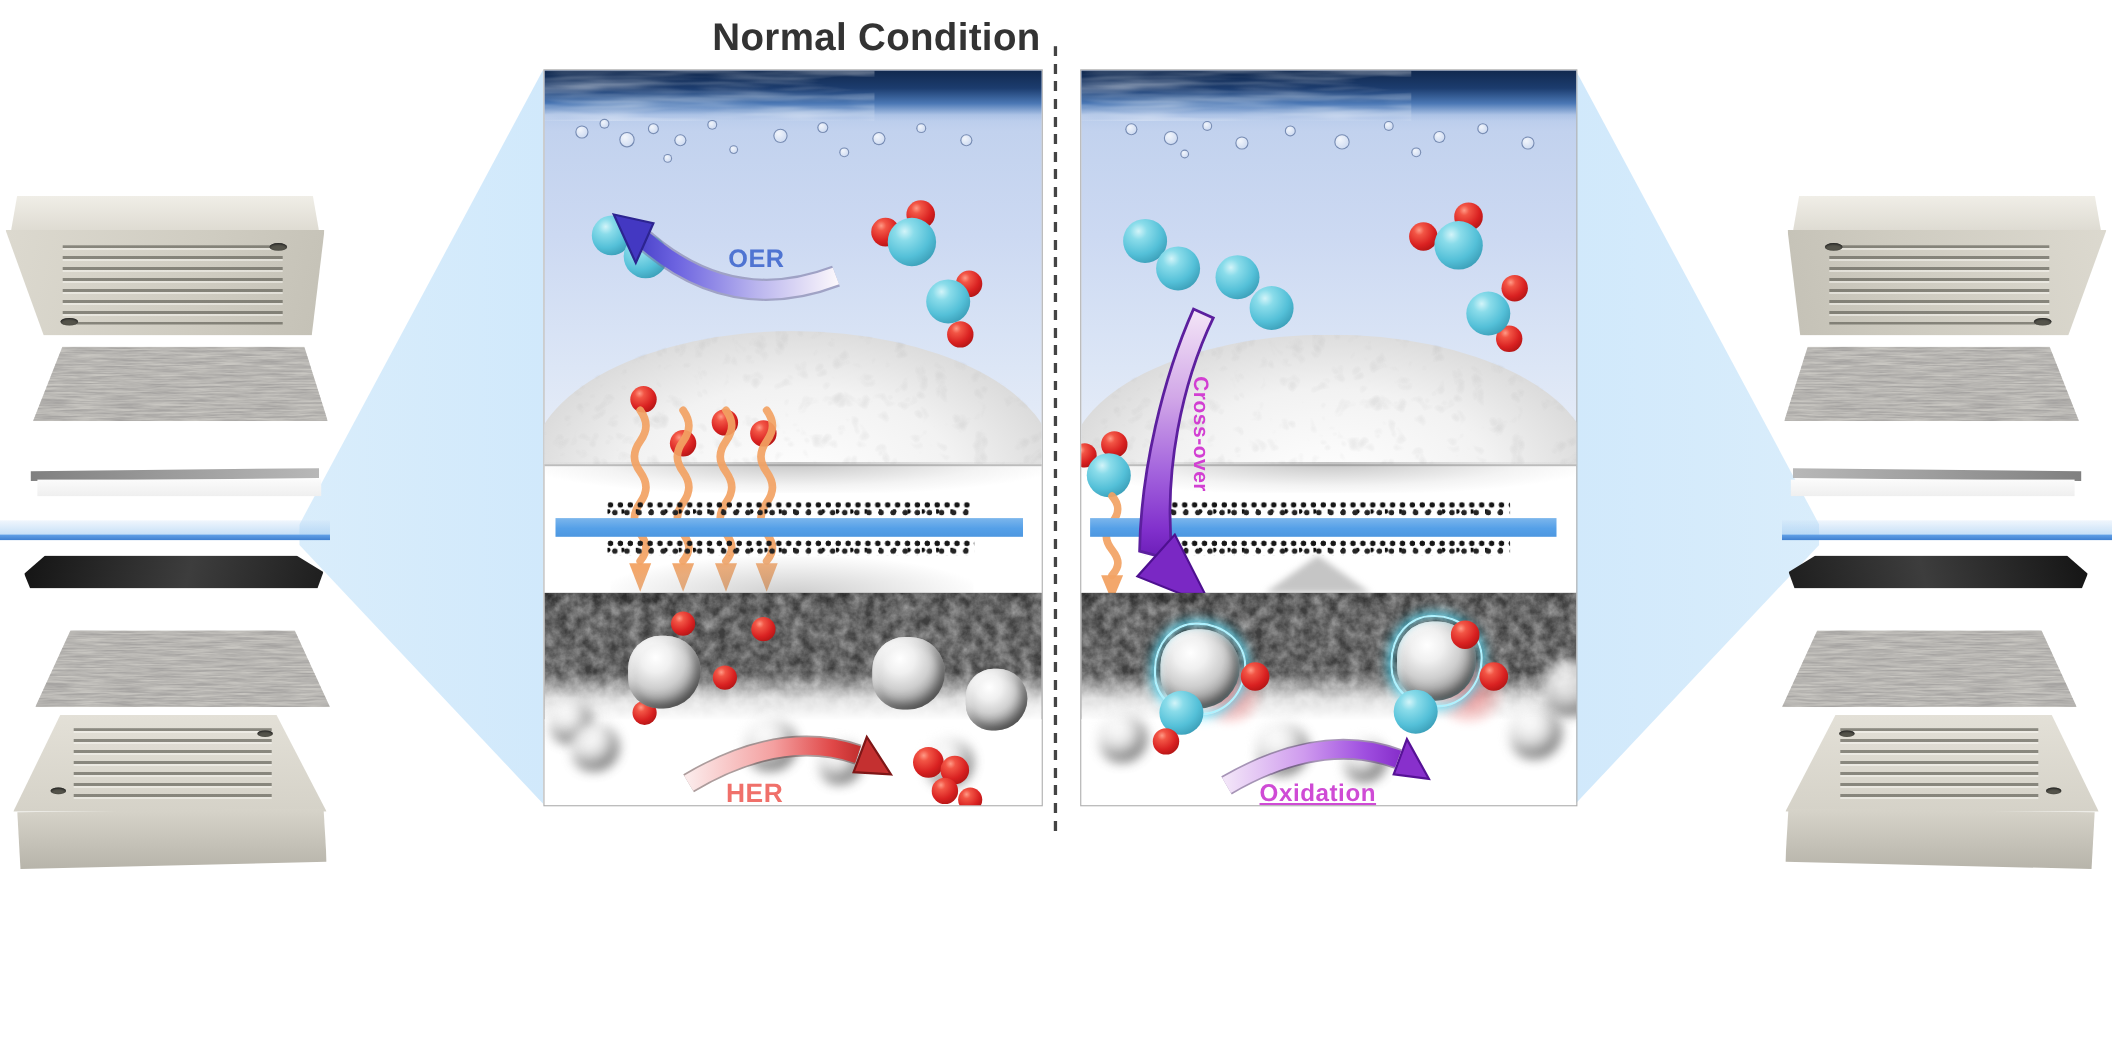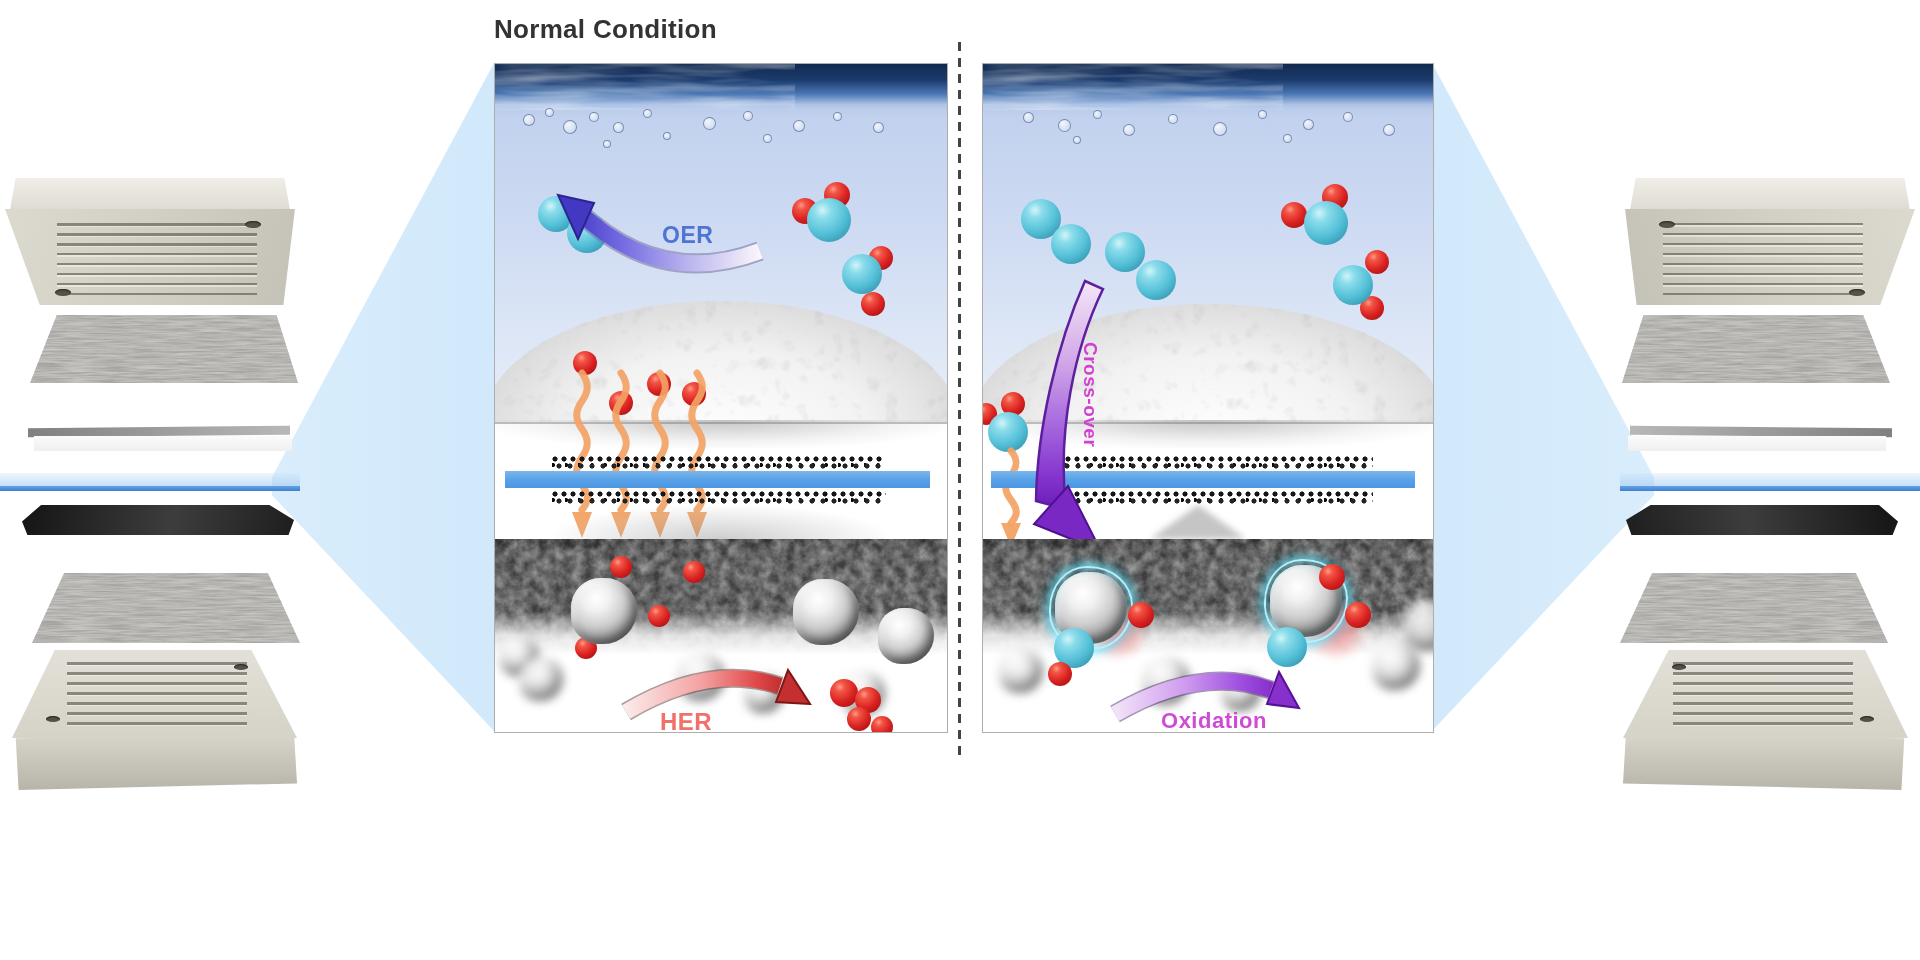--- a/index.html
+++ b/index.html
@@ -1,19 +1,19 @@
 <!DOCTYPE html>
 <html><head>
 <meta charset="utf-8">
 <style>
   html,body{margin:0;padding:0;background:#fff;}
   #canvas{position:relative;width:1920px;height:960px;background:#fff;overflow:hidden;
           font-family:"Liberation Sans",sans-serif;}
   
-  .title{position:absolute;top:14px;text-align:left;font-size:26px;font-weight:bold;
+  .title{position:absolute;top:14px;text-align:right;font-size:35px;font-weight:bold;
          color:#333;letter-spacing:.3px;}
   .lbl{position:absolute;font-weight:bold;letter-spacing:.5px;}
   
   .beam{position:absolute;top:63px;width:222px;height:668px;
         background:linear-gradient(to right,rgba(186,222,248,.55),rgba(205,231,251,.92));}
   .beam.left{left:272px;clip-path:polygon(100% 0,100% 100%,0 64.7%,0 62%);}
   .beam.right{left:1432px;clip-path:polygon(0 0,0 100%,100% 64.7%,100% 62%);
         background:linear-gradient(to left,rgba(186,222,248,.55),rgba(205,231,251,.92));}
   
   .panel{position:absolute;top:63px;height:668px;border:1px solid #adadad;overflow:hidden;
@@ -394,18 +394,18 @@
         <stop offset="0%" stop-color="#f2e4f8"></stop>
             <stop offset="45%" stop-color="#cf9bee"></stop>
         <stop offset="80%" stop-color="#a050e0"></stop>
             <stop offset="100%" stop-color="#8830cc"></stop>
       </linearGradient>
         </defs>
       <path d="M 14 58 Q 100 8 170 34" fill="none" stroke="#4e2a6e" stroke-width="19" opacity=".5"></path>
       <path d="M 14 58 Q 100 8 170 34" fill="none" stroke="url(#oxg)" stroke-width="16"></path>
       <polygon points="198,52 166,48 178,16" fill="#8830cc" stroke="#561296" stroke-width="2"></polygon>
     </svg>
-    <div class="lbl" style="left:146px;top:644px;width:170px;text-align:center;font-size:22px;color:#cf4bd5;">Oxidation</div>
+    <div class="lbl" style="left:130px;top:644px;width:170px;text-align:center;font-size:22px;color:#cf4bd5;text-decoration:underline;">Oxidation</div>
   </div>
 
   <div class="title" style="left:494px;width:452px;">Normal Condition</div>
 
 </div>
 
 </body></html>

